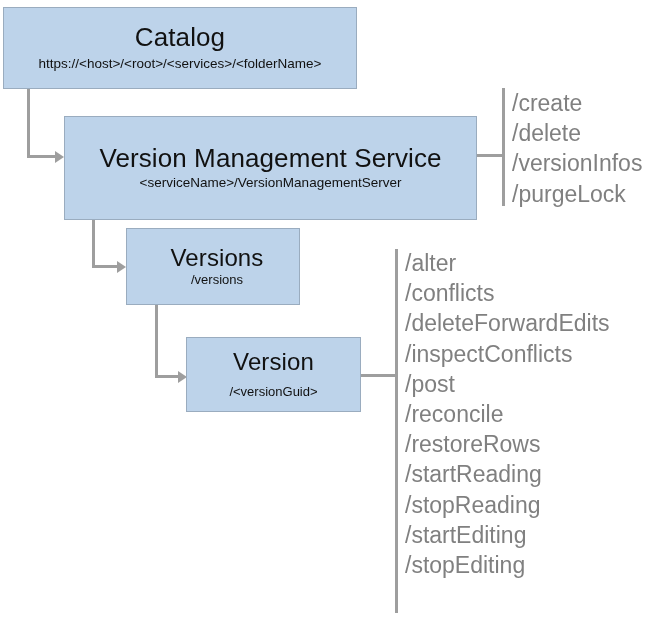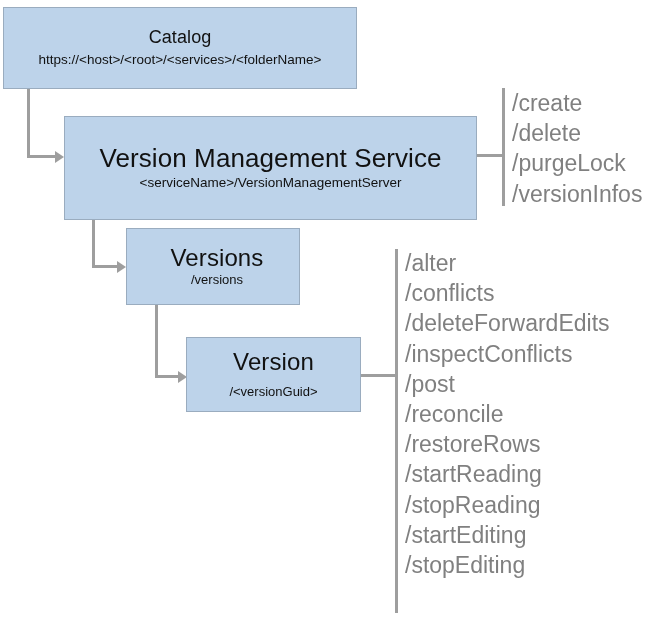--- a/index.html
+++ b/index.html
@@ -38,21 +38,21 @@
   .node .subtitle {
     font-size: 13.5px;
     line-height: 1.1;
     margin-top: 4px;
     white-space: nowrap;
   }
   
   #node-catalog {
     left: 3px; top: 7px; width: 354px; height: 82px;
   }
-  #node-catalog .title { font-size: 18px; }
+  #node-catalog .title { font-size: 26px; }
   #node-catalog .subtitle { font-size: 13.5px; margin-top: 6px; }
 
   #node-vms {
     left: 64px; top: 116px; width: 413px; height: 104px;
   }
   #node-vms .title { font-size: 26px; }
   #node-vms .subtitle { font-size: 13.5px; margin-top: 3px; }
 
   #node-versions {
     left: 126px; top: 228px; width: 174px; height: 77px; padding-left: 8px;
@@ -146,22 +146,22 @@
   </div>
 
   <div class="node" id="node-version">
     <div class="title">Version</div>
     <div class="subtitle">/&lt;versionGuid&gt;</div>
   </div>
 
   <div class="op-list" id="ops-vms">
       <span class="op">/create</span>
       <span class="op">/delete</span>
+      <span class="op">/versionInfos</span>
       <span class="op">/purgeLock</span>
-      <span class="op">/versionInfos</span>
     </div>
 
   <div class="op-list" id="ops-version">
       <span class="op">/alter</span>
       <span class="op">/conflicts</span>
       <span class="op">/deleteForwardEdits</span>
       <span class="op">/inspectConflicts</span>
       <span class="op">/post</span>
       <span class="op">/reconcile</span>
       <span class="op">/restoreRows</span>

